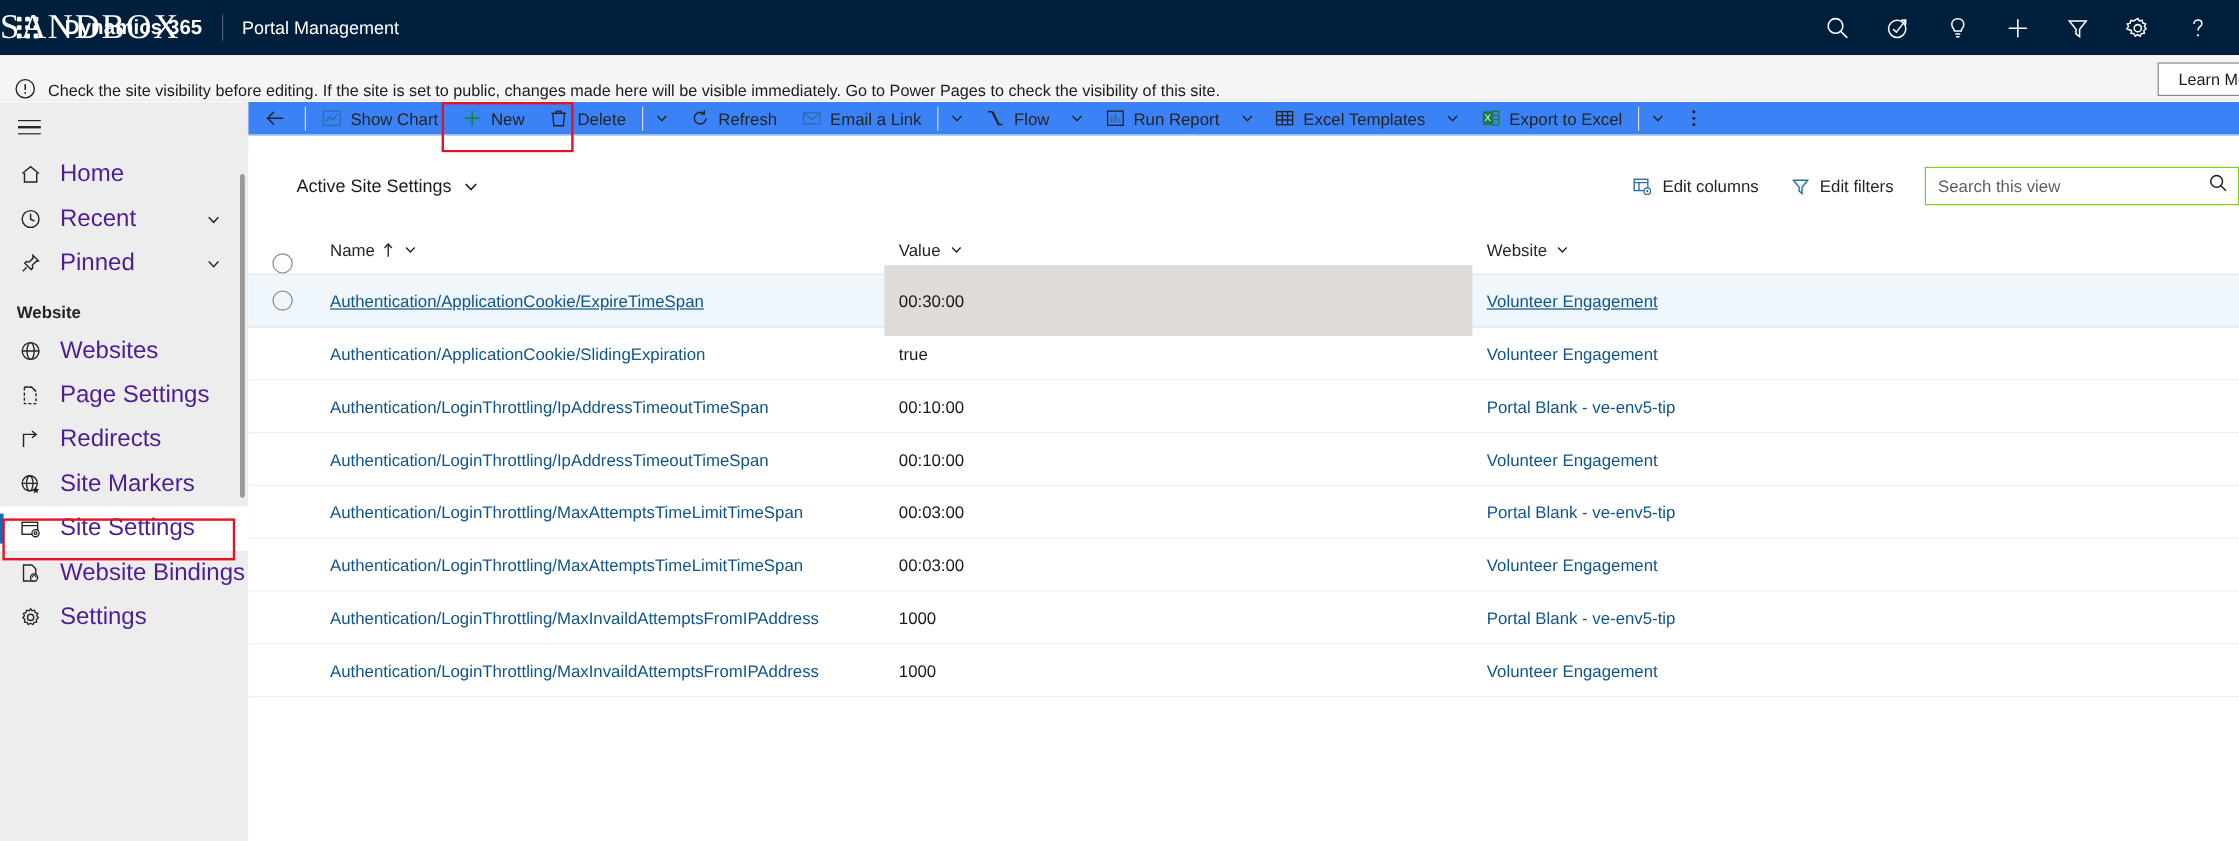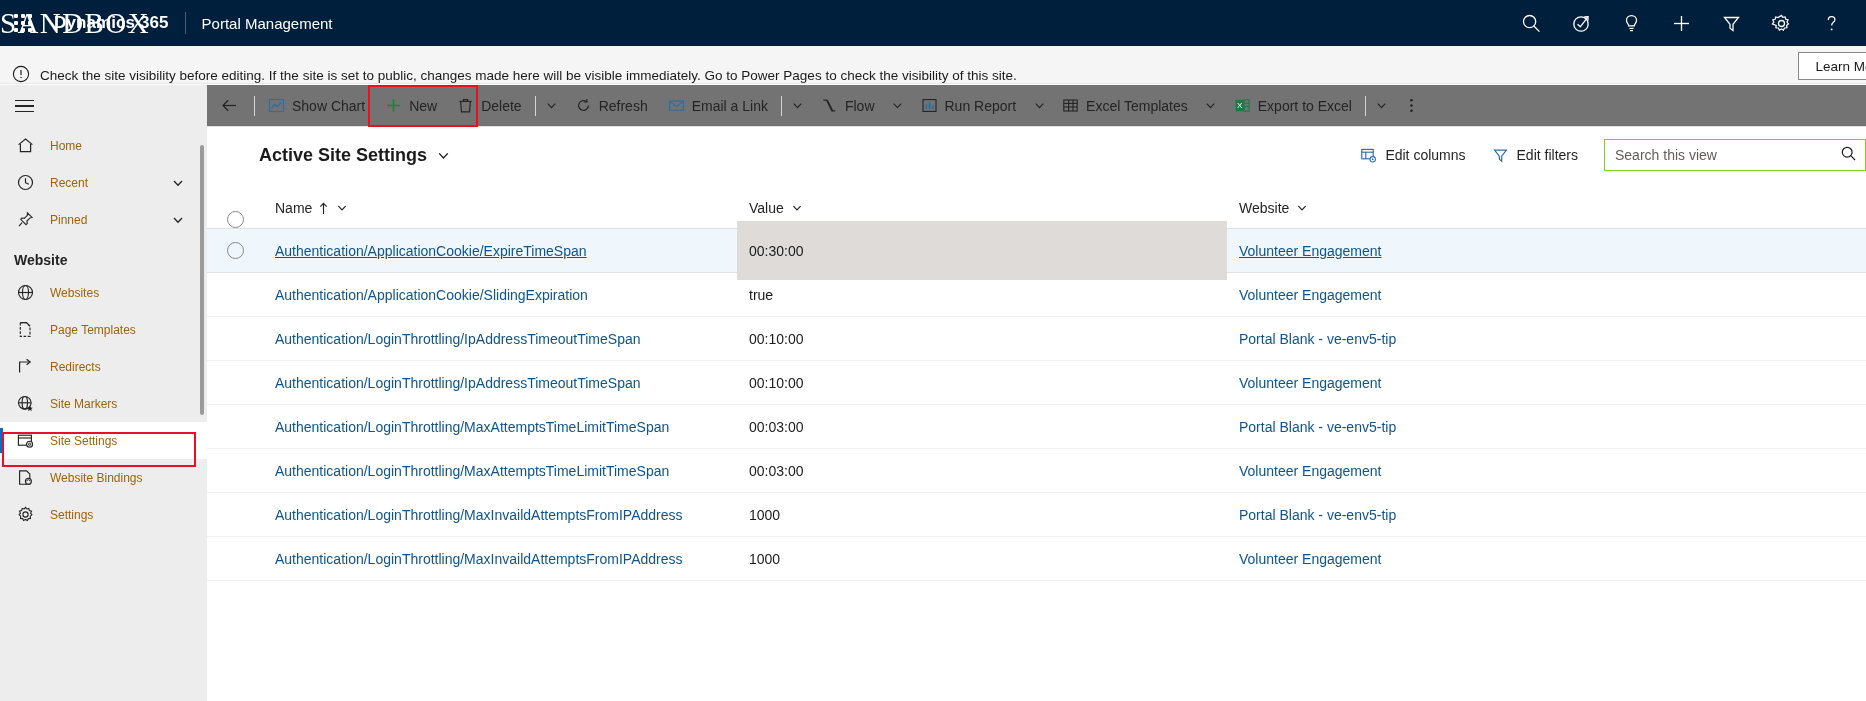--- a/index.html
+++ b/index.html
@@ -107,21 +107,21 @@
   .nav-item {
     height: 37px; display: flex; align-items: center;
     padding-left: 14px; cursor: pointer; position: relative;
     color: #242424;
   }
   .nav-item .nav-ico {
     width: 22px; height: 22px; flex: 0 0 22px;
     display: flex; align-items: center; justify-content: center;
     margin-right: 14px;
   }
-  .nav-item .nav-label { font-size: 12px; color: #a16207; white-space: nowrap; }
+  .nav-item .nav-label { font-size: 20px; color: #4c1d95; white-space: nowrap; }
   .nav-item .chev { margin-left: auto; margin-right: 22px; display: flex; }
   .nav-item.selected { background: #ffffff; }
   .nav-item.selected::before {
     content: ""; position: absolute; left: 0; top: 6px; bottom: 6px;
     width: 3px; background: #0f6cbd;
   }
   .nav-group {
     font-size: 14px; font-weight: bold; color: #242424;
     padding: 14px 0 6px 14px;
   }
@@ -132,22 +132,22 @@
   
   .annot-sidebar {
     position: absolute; left: 2px; top: 347px;
     width: 194px; height: 35px;
     border: 2.5px solid #e81123; pointer-events: none;
   }
 
   
   .cmdbar {
     position: absolute; top: 85px; left: 207px;
-    width: 1659px; height: 42px;
-    background: #737373;
+    width: 1659px; height: 28px;
+    background: #3b82f6;
     border-bottom: 1px solid #e1e1e1;
     display: flex; align-items: center;
   }
   .cmd {
     height: 42px; display: flex; align-items: center;
     padding: 0 10px; cursor: pointer; white-space: nowrap;
     font-size: 14px; color: #242424;
   }
   .cmd .cmd-ico { margin-right: 7px; display: flex; align-items: center; }
   .cmd-chev { width: 26px; height: 42px; display: flex; align-items: center; justify-content: center; cursor: pointer; }
@@ -163,21 +163,21 @@
   
   .content {
     position: absolute; top: 127px; left: 207px;
     width: 1659px; height: 574px; background: #ffffff;
   }
   .view-header {
     height: 56px; display: flex; align-items: center;
     padding-left: 40px;
   }
   .view-title {
-    font-size: 18px; font-weight: bold; color: #1b1b1b; white-space: nowrap; margin-left: 12px;
+    font-size: 15px; font-weight: normal; color: #1b1b1b; white-space: nowrap;
   }
   .view-title-chev { margin-left: 9px; display: flex; cursor: pointer; }
   .vh-right { margin-left: auto; display: flex; align-items: center; padding-right: 0; }
   .vh-btn {
     display: flex; align-items: center; cursor: pointer;
     font-size: 14px; color: #242424; margin-right: 26px; white-space: nowrap;
   }
   .vh-btn .vh-ico { margin-right: 8px; display: flex; }
   .searchbox {
     width: 262px; height: 32px;
@@ -381,21 +381,21 @@
     <span class="nav-label">Websites</span>
   </div>
 
   <div class="nav-item">
     <span class="nav-ico">
       <svg width="19" height="19" viewBox="0 0 19 19">
           <path d="M4.3 2.6h6.1l3.6 3.6v10.2H4.3z" fill="none" stroke="#242424" stroke-width="1.15" stroke-dasharray="2.6 1.6"></path>
           <path d="M4.3 2.6h6.1l3.6 3.6" fill="none" stroke="#242424" stroke-width="1.15"></path>
         </svg>
     </span>
-    <span class="nav-label">Page Templates</span>
+    <span class="nav-label">Page Settings</span>
   </div>
 
   <div class="nav-item">
     <span class="nav-ico">
       <svg width="19" height="19" viewBox="0 0 19 19">
           <polyline points="3.6,15.6 3.6,5.0 13.6,5.0" fill="none" stroke="#242424" stroke-width="1.2"></polyline>
           <polyline points="10.6,2.2 14.2,5.0 10.6,7.8" fill="none" stroke="#242424" stroke-width="1.2"></polyline>
         </svg>
     </span>
     <span class="nav-label">Redirects</span>

